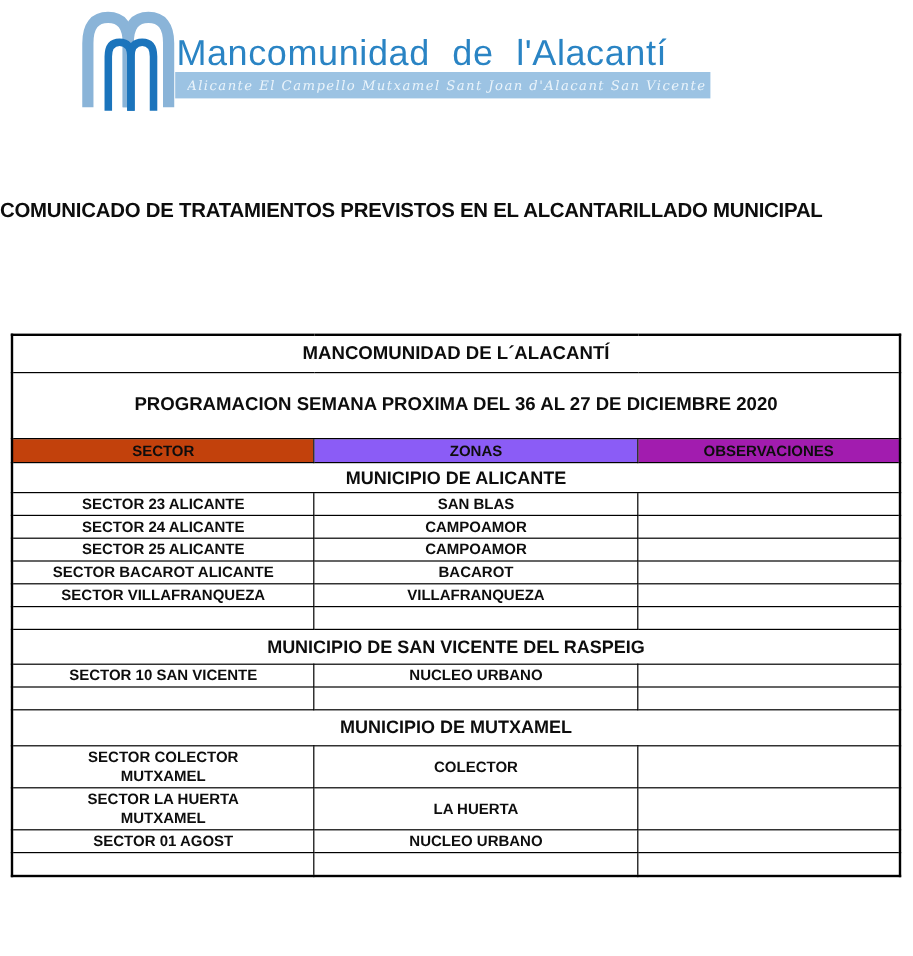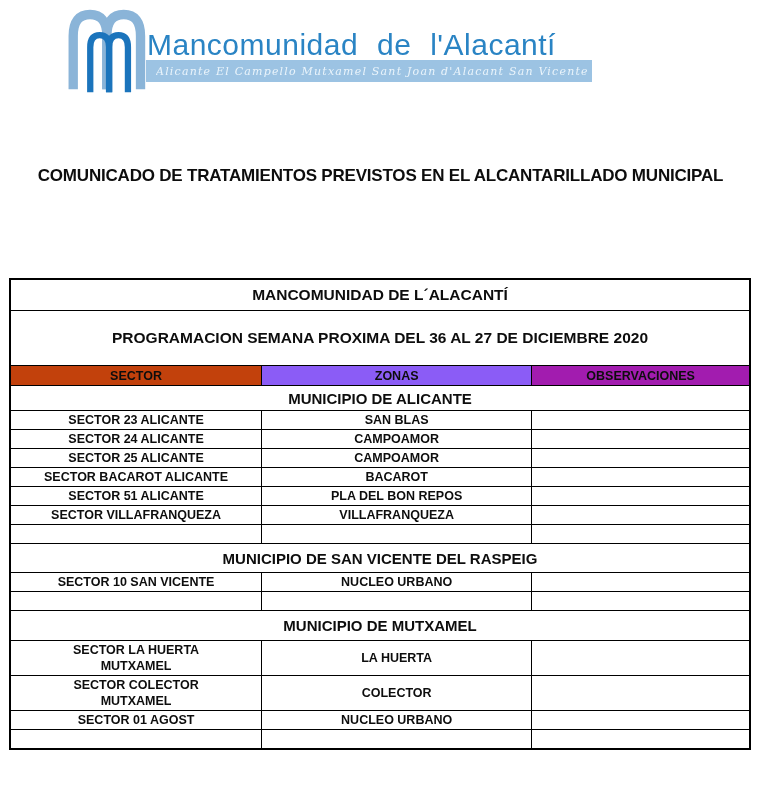--- a/index.html
+++ b/index.html
@@ -29,21 +29,21 @@
   }
   #ribbon .tagline{
     font-family:"DejaVu Serif",serif;
     font-style:italic;font-size:11px;letter-spacing:1.2px;
     color:#eaf4fb;white-space:nowrap;overflow:hidden;
   }
 
   
   #doc-title{
     position:absolute;left:0;top:166px;width:100%;
-    text-align:center;font-size:17px;font-weight:700;color:#0d0d0d;
+    font-size:17px;font-weight:700;color:#0d0d0d;
     letter-spacing:-0.2px;
   }
 
   
   #table-wrap{position:absolute;left:9px;top:278px;width:742px;}
   table#sched{
     width:100%;border-collapse:collapse;table-layout:fixed;
     border:2px solid #000;
   }
   #sched td{
@@ -125,25 +125,20 @@
             <td>SECTOR 25 ALICANTE</td>
             <td>CAMPOAMOR</td>
             <td></td>
           </tr>
           <tr class="data-row">
             <td>SECTOR BACAROT ALICANTE</td>
             <td>BACAROT</td>
             <td></td>
           </tr>
           <tr class="data-row">
-            <td>SECTOR 51 ALICANTE</td>
-            <td>PLA DEL BON REPOS</td>
-            <td></td>
-          </tr>
-          <tr class="data-row">
             <td>SECTOR VILLAFRANQUEZA</td>
             <td>VILLAFRANQUEZA</td>
             <td></td>
           </tr>
           <tr class="data-row spacer-row">
             <td></td>
             <td></td>
             <td></td>
           </tr>
           <tr class="section-row sec-1">
@@ -156,29 +151,29 @@
           </tr>
           <tr class="data-row spacer-row">
             <td></td>
             <td></td>
             <td></td>
           </tr>
           <tr class="section-row sec-2">
             <td colspan="3">MUNICIPIO DE MUTXAMEL</td>
           </tr>
           <tr class="data-row tall-row">
+            <td>SECTOR COLECTOR
+MUTXAMEL</td>
+            <td>COLECTOR</td>
+            <td></td>
+          </tr>
+          <tr class="data-row tall-row">
             <td>SECTOR LA HUERTA
 MUTXAMEL</td>
             <td>LA HUERTA</td>
-            <td></td>
-          </tr>
-          <tr class="data-row tall-row">
-            <td>SECTOR COLECTOR
-MUTXAMEL</td>
-            <td>COLECTOR</td>
             <td></td>
           </tr>
           <tr class="data-row">
             <td>SECTOR 01 AGOST</td>
             <td>NUCLEO URBANO</td>
             <td></td>
           </tr>
           <tr class="data-row spacer-row">
             <td></td>
             <td></td>

